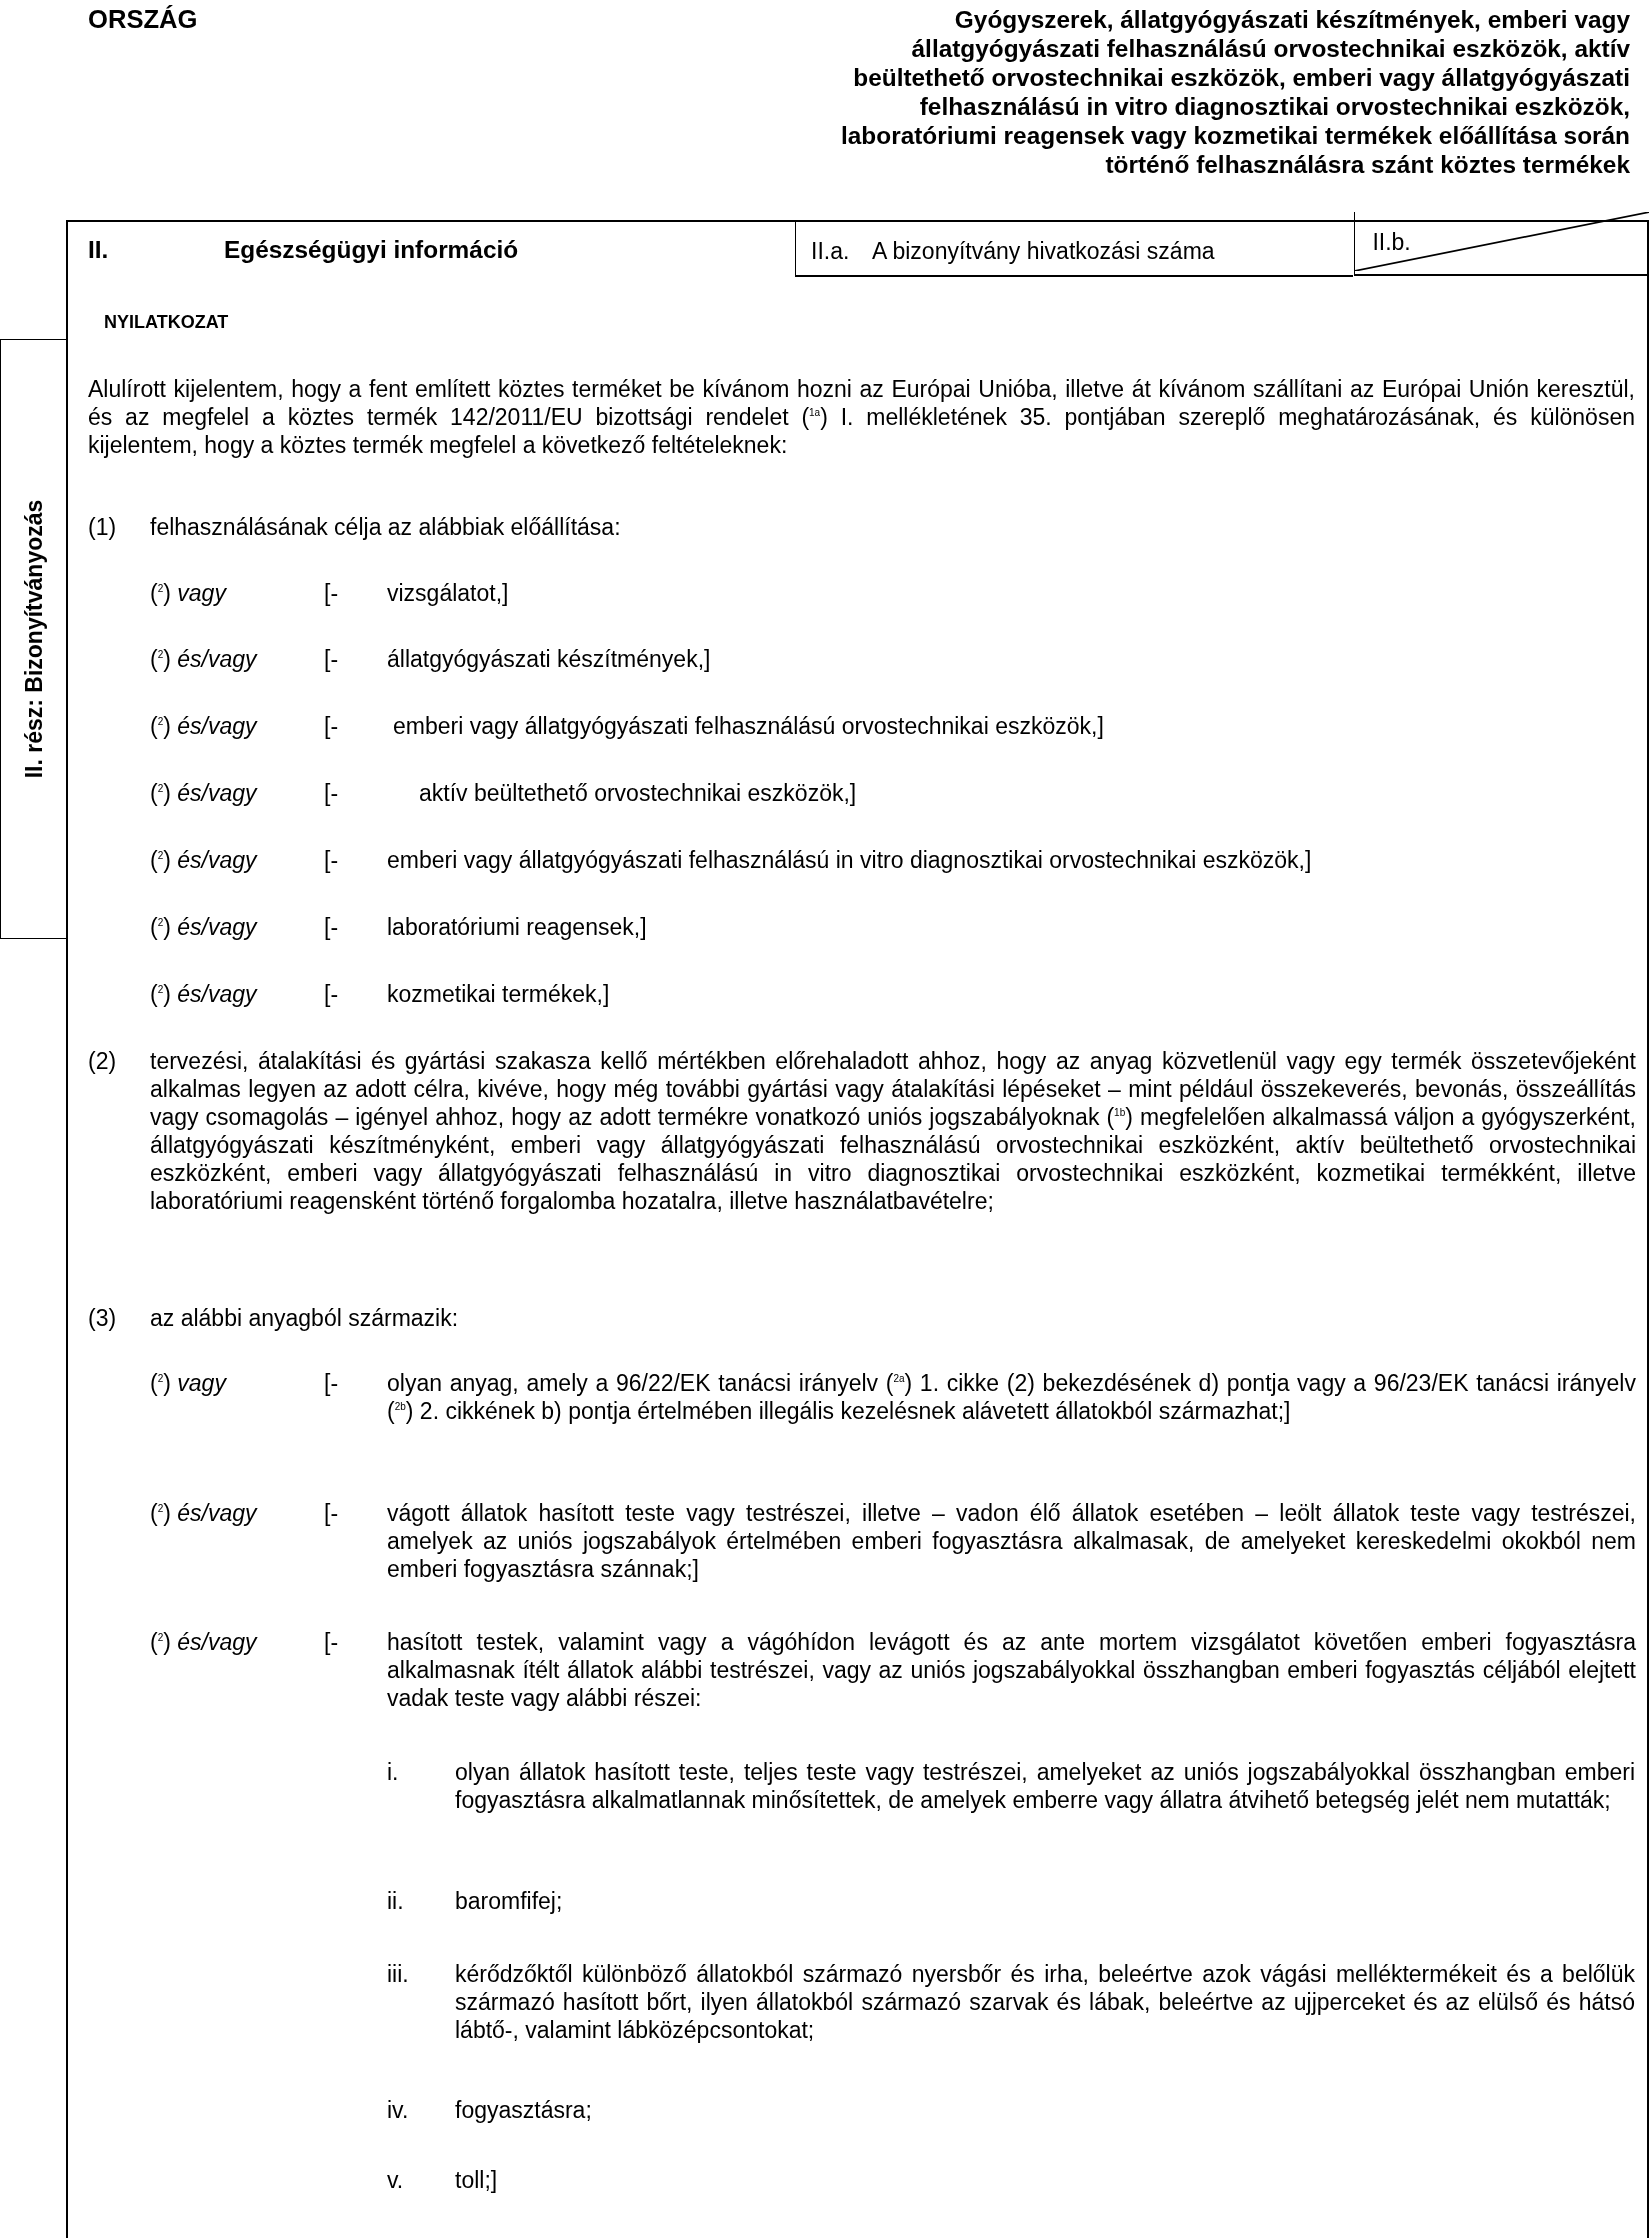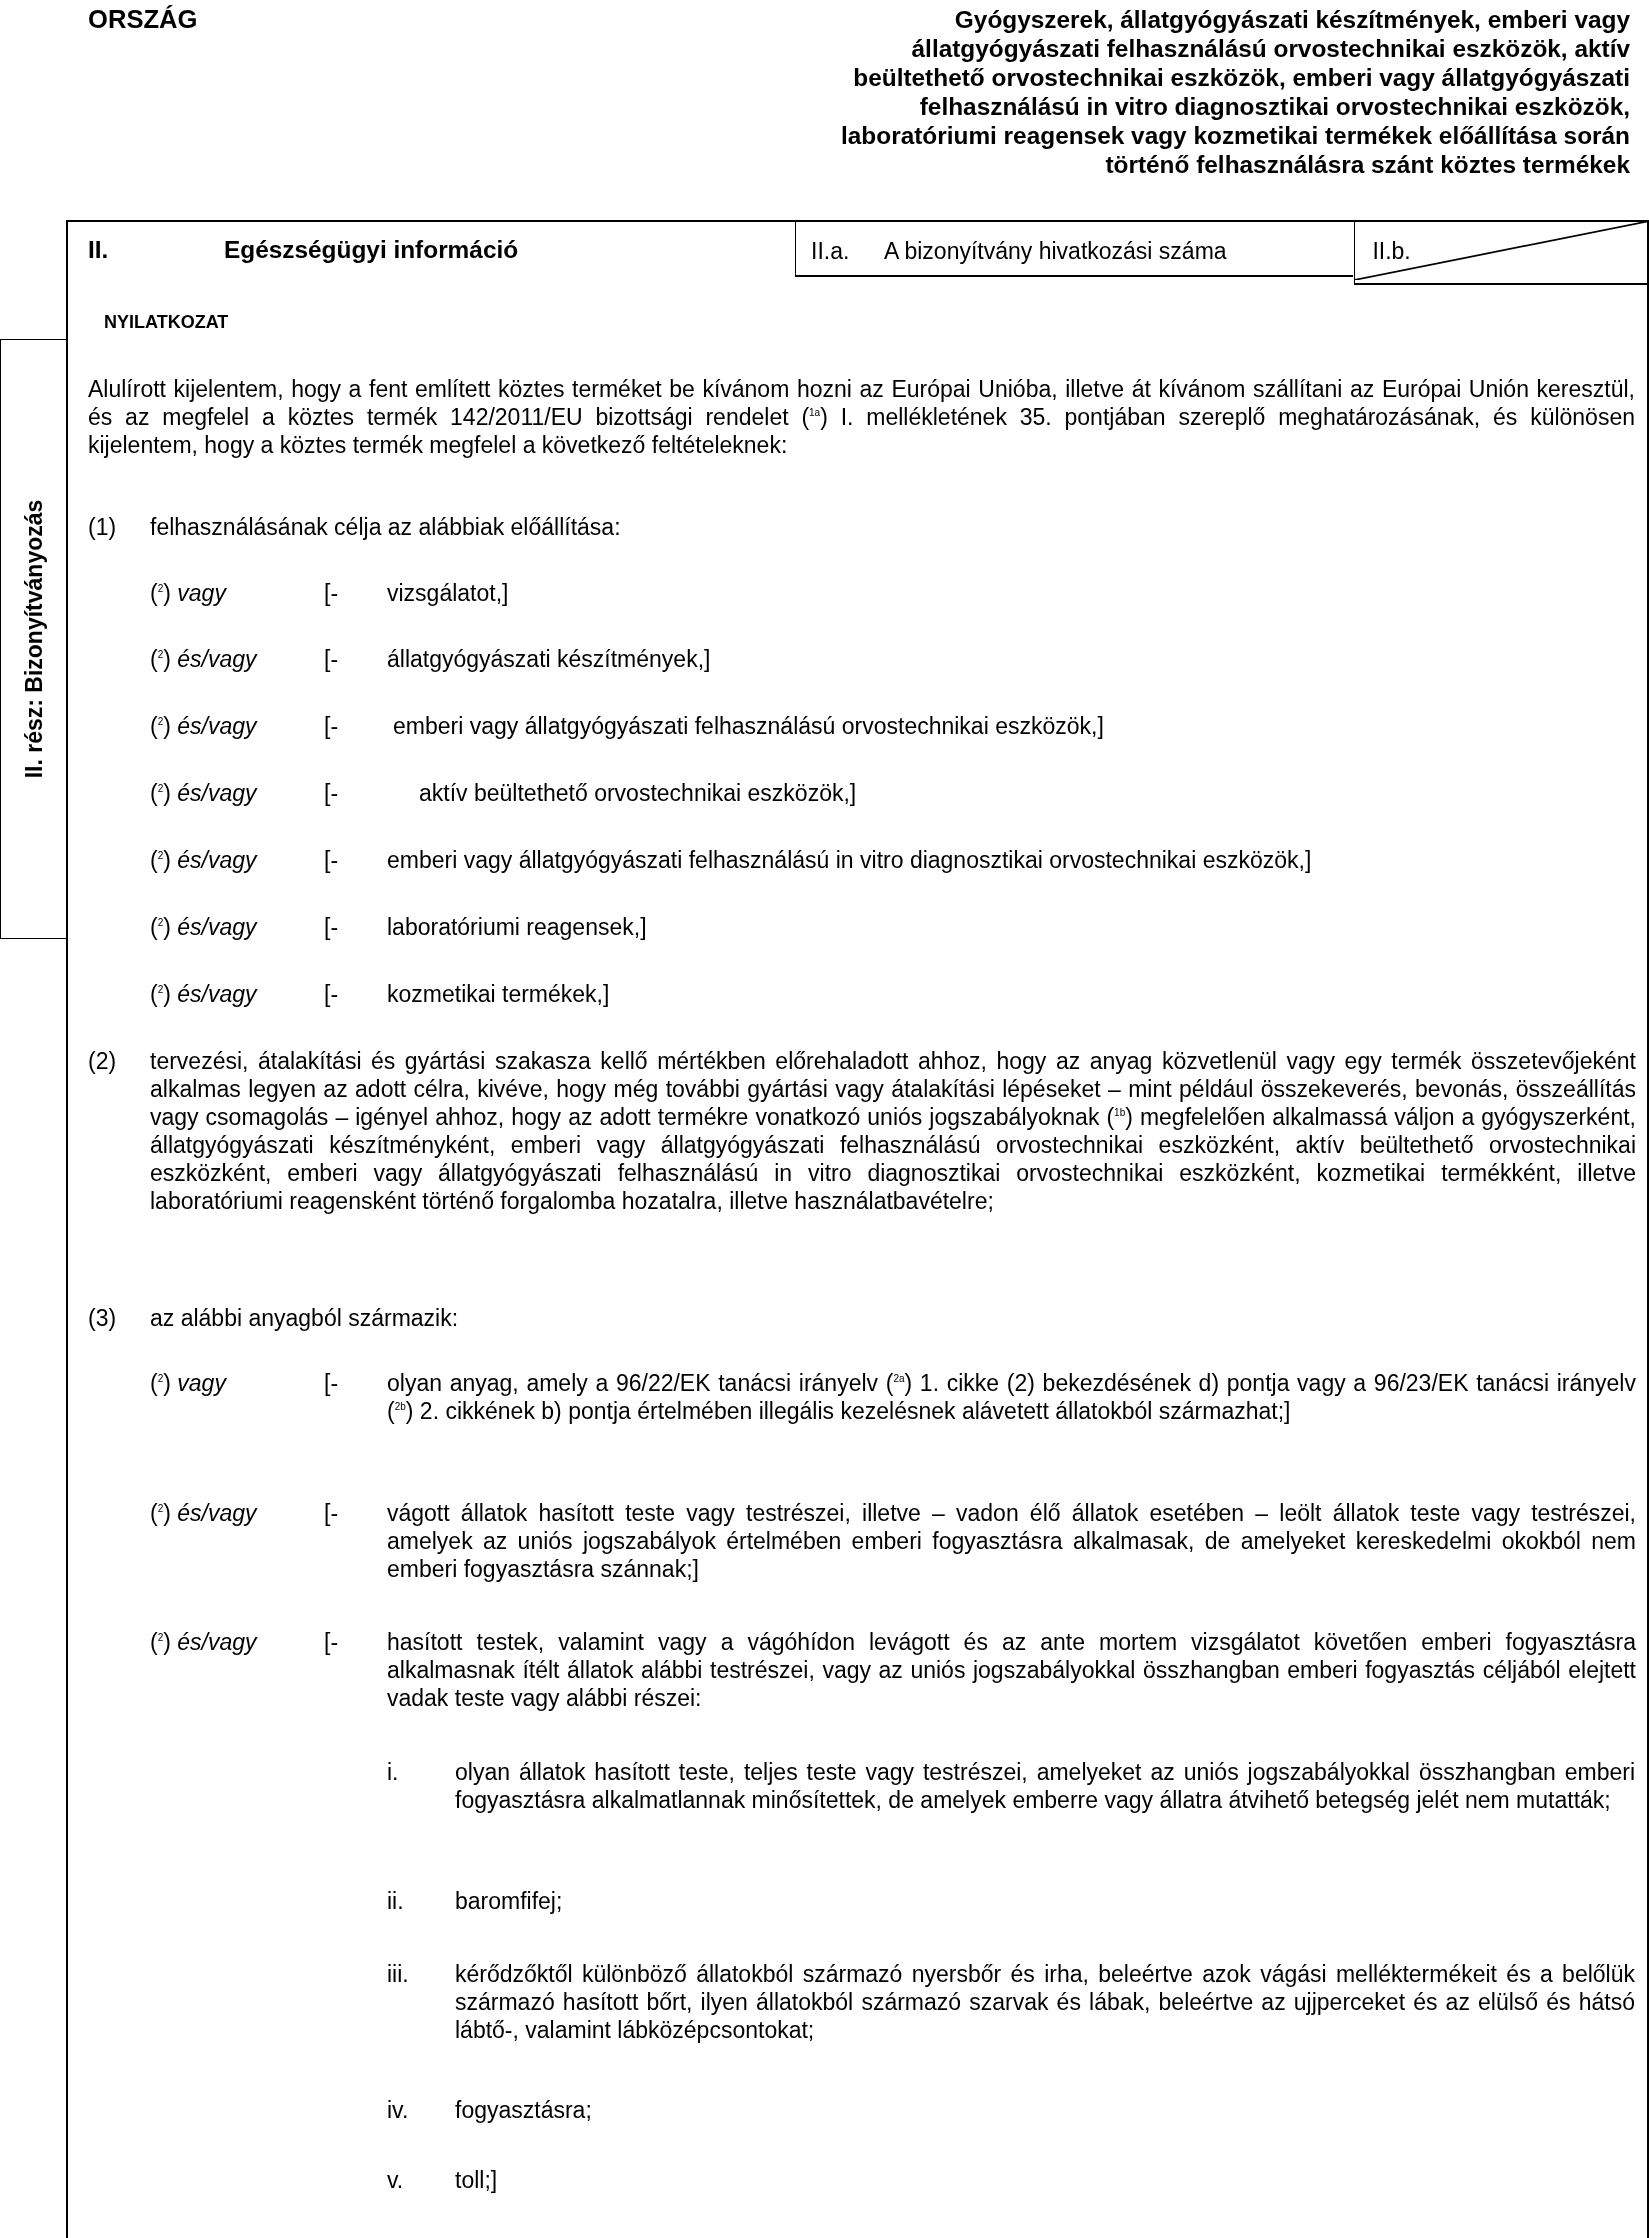--- a/index.html
+++ b/index.html
@@ -18,23 +18,23 @@
   .hrule { left:67px; top:220px; width:1583px; height:2.3px; background:#000; }
   .outer-left { left:66px; top:220px; width:1.7px; height:2019px; background:#000; }
   .outer-right { left:1647px; top:220px; width:2.3px; height:2019px; background:#000; }
   .sec-num { left:88px; top:235px; font-size:24.4px; font-weight:bold; line-height:29px; }
   .sec-title { left:224px; top:235px; font-size:24.4px; font-weight:bold; line-height:29px; }
   .cell-a {
     left:795px; top:221px; width:558px; height:56px;
     border-left:1.7px solid #000; border-bottom:2.3px solid #000; box-sizing:border-box;
   }
   .cell-a .num { position:absolute; left:15px; top:16.3px; font-size:23px; line-height:29px; }
-  .cell-a .lbl { position:absolute; left:88px; top:16.3px; font-size:23px; line-height:29px; }
+  .cell-a .lbl { position:absolute; left:76px; top:16.3px; font-size:23px; line-height:29px; }
   .cell-b {
-    left:1354px; top:221px; width:296px; height:64px;
+    left:1354px; top:212px; width:296px; height:64px;
     border-left:1.7px solid #000; border-bottom:2.3px solid #000; box-sizing:border-box;
   }
   .cell-b .num { position:absolute; left:17.4px; top:16.3px; font-size:23px; line-height:29px; }
   .cell-b svg { position:absolute; left:0; top:0; }
   .decl-title { left:104px; top:308px; font-size:18px; font-weight:bold; line-height:29px; }
   .sidebar {
     left:0; top:339px; width:67px; height:600px;
     border:1.7px solid #000; box-sizing:border-box;
   }
   .sidebar .vtext {

